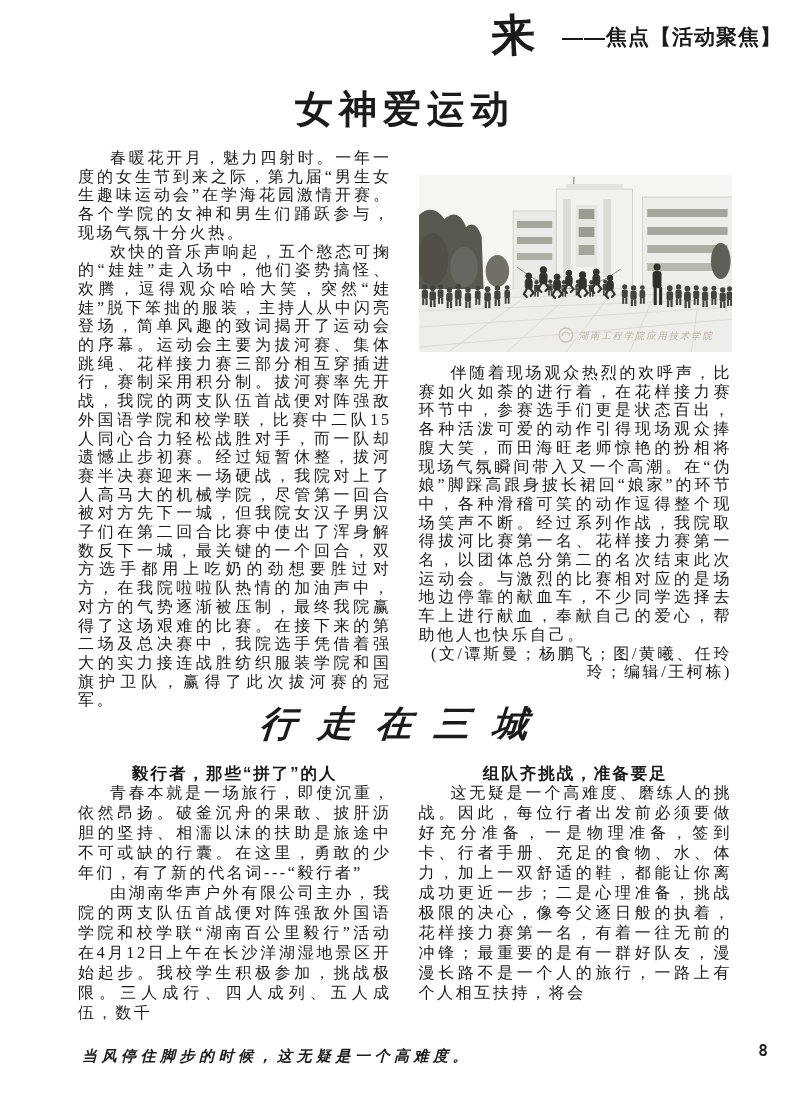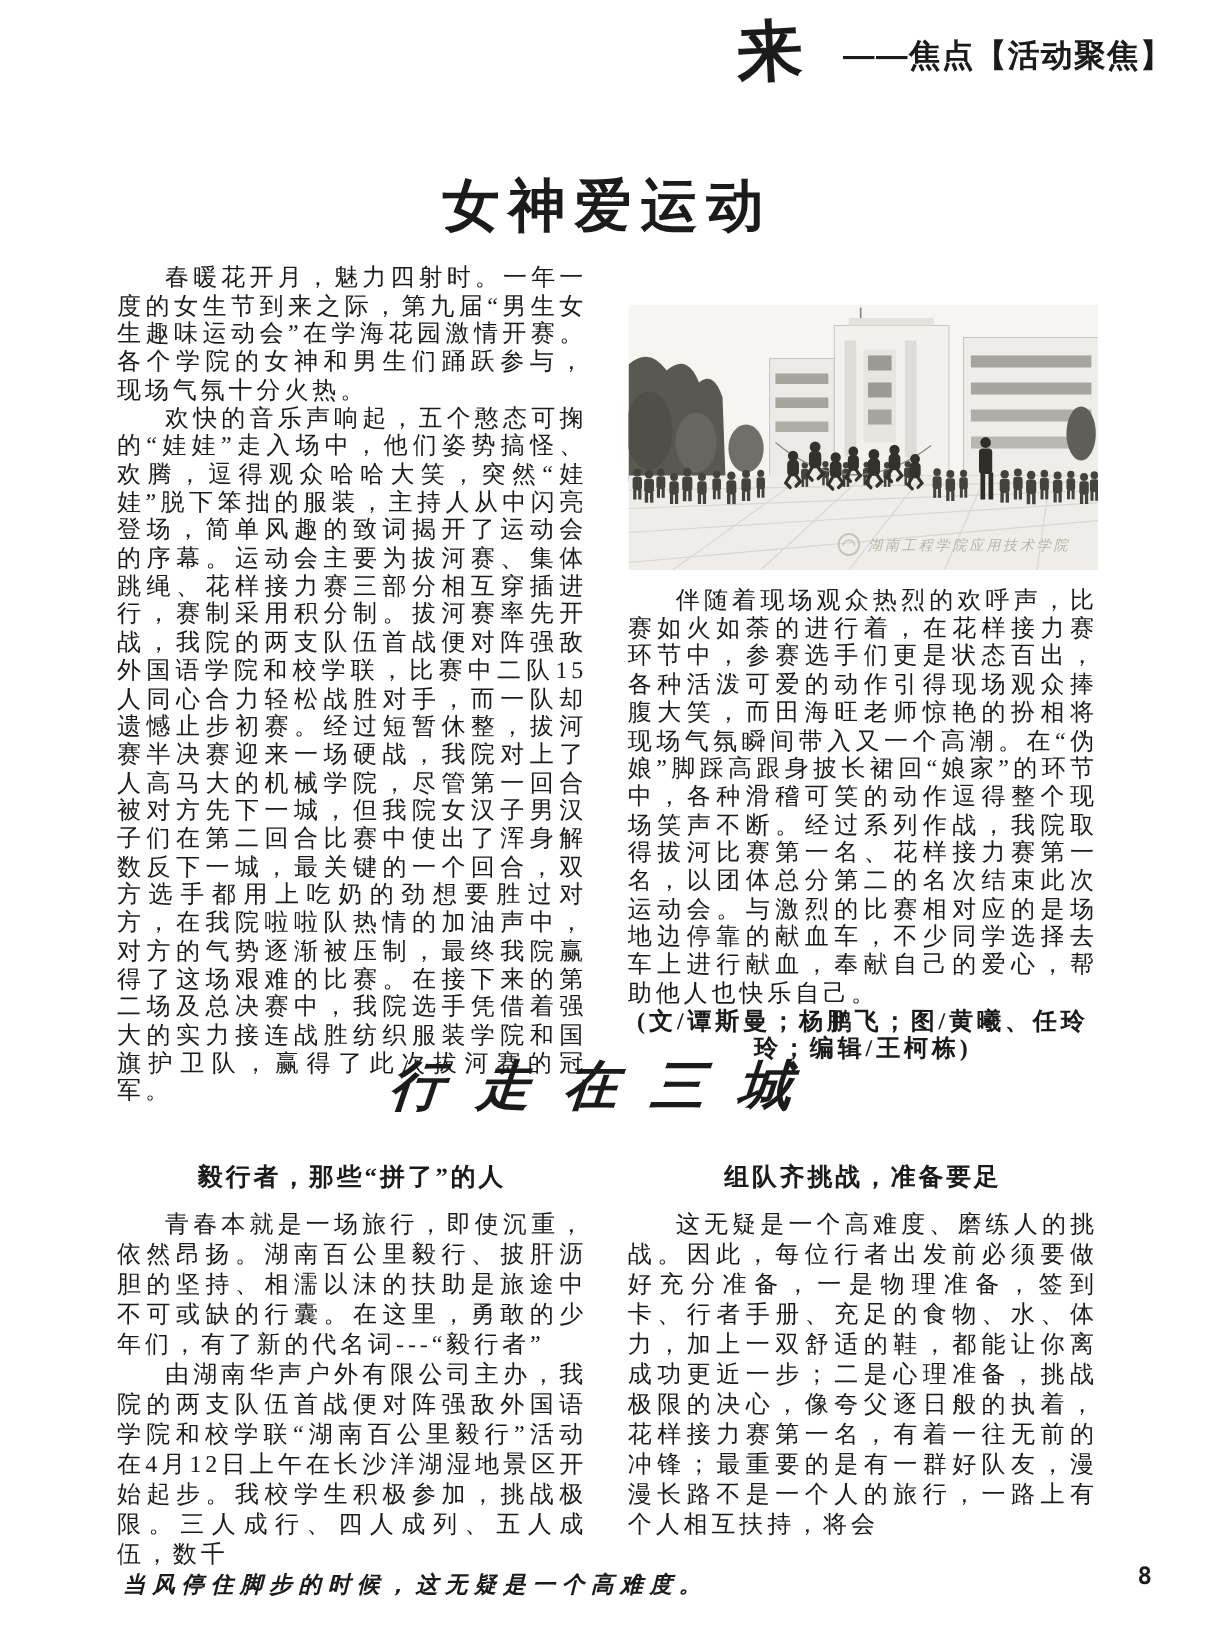--- a/index.html
+++ b/index.html
@@ -25,21 +25,21 @@
   }
   .section-label {
     font-family:"Liberation Sans",sans-serif;
     font-weight:700; font-size:21px; letter-spacing:1px;
     padding-bottom:5px;
     margin-left:24px;
   }
 
   
   .article { position:absolute; left:78px; width:654px; }
-  .a1 { top:112px; }
+  .a1 { top:84px; }
   .a2 { top:700px; }
 
   .a1-title {
     margin:0 0 14px;
     text-align:center;
     font-family:"Liberation Sans",sans-serif;
     font-weight:700; font-size:38px; letter-spacing:6px;
   }
   .a2-title {
     margin:0 0 14px;
@@ -60,25 +60,25 @@
   .a1 .col { line-height:18.7px; }
   .a2 .col { line-height:20px; }
   .col p { margin:0; text-indent:2em; }
   .col p.noindent { text-indent:0; }
 
   .photo {
     margin:26px 0 12px;
     width:100%; height:177px;
     display:block;
   }
-  .credits { text-align:center; text-indent:0 !important;font-weight:bold; }
+  .credits { text-align:right; text-indent:0 !important; }
 
   .subhead {
-    margin:12px;
-    font-family:Liberation Serif, serif;
+    margin:0;
+    font-family:Liberation Sans, sans-serif;
     font-weight:700; font-size:16.5px;
     text-align:center; letter-spacing:2px;
     line-height:20px;
   }
 
   
   .footer-quote {
     position:absolute; left:82px; bottom:32px;
     font-family:"DejaVu Serif",serif;
     font-style:italic; font-weight:700;
@@ -223,21 +223,21 @@
         <p class="credits">(文/谭斯曼；杨鹏飞；图/黄曦、任玲玲；编辑/王柯栋)</p>
       </div>
     </div>
   </section>
 
   <section class="article a2">
     <h2 class="a2-title">行走在三城</h2>
     <div class="cols">
       <div class="col">
         <h3 class="subhead">毅行者，那些“拼了”的人</h3>
-        <p>青春本就是一场旅行，即使沉重，依然昂扬。湖南百公里毅行、披肝沥胆的坚持、相濡以沫的扶助是旅途中不可或缺的行囊。在这里，勇敢的少年们，有了新的代名词---“毅行者”</p>
+        <p>青春本就是一场旅行，即使沉重，依然昂扬。破釜沉舟的果敢、披肝沥胆的坚持、相濡以沫的扶助是旅途中不可或缺的行囊。在这里，勇敢的少年们，有了新的代名词---“毅行者”</p>
         <p>由湖南华声户外有限公司主办，我院的两支队伍首战便对阵强敌外国语学院和校学联“湖南百公里毅行”活动在4月12日上午在长沙洋湖湿地景区开始起步。我校学生积极参加，挑战极限。三人成行、四人成列、五人成伍，数千</p>
       </div>
       <div class="col">
         <h3 class="subhead">组队齐挑战，准备要足</h3>
         <p>这无疑是一个高难度、磨练人的挑战。因此，每位行者出发前必须要做好充分准备，一是物理准备，签到卡、行者手册、充足的食物、水、体力，加上一双舒适的鞋，都能让你离成功更近一步；二是心理准备，挑战极限的决心，像夸父逐日般的执着，花样接力赛第一名，有着一往无前的冲锋；最重要的是有一群好队友，漫漫长路不是一个人的旅行，一路上有个人相互扶持，将会</p>
       </div>
     </div>
   </section>
 
   <span class="footer-quote">当风停住脚步的时候，这无疑是一个高难度。</span>

